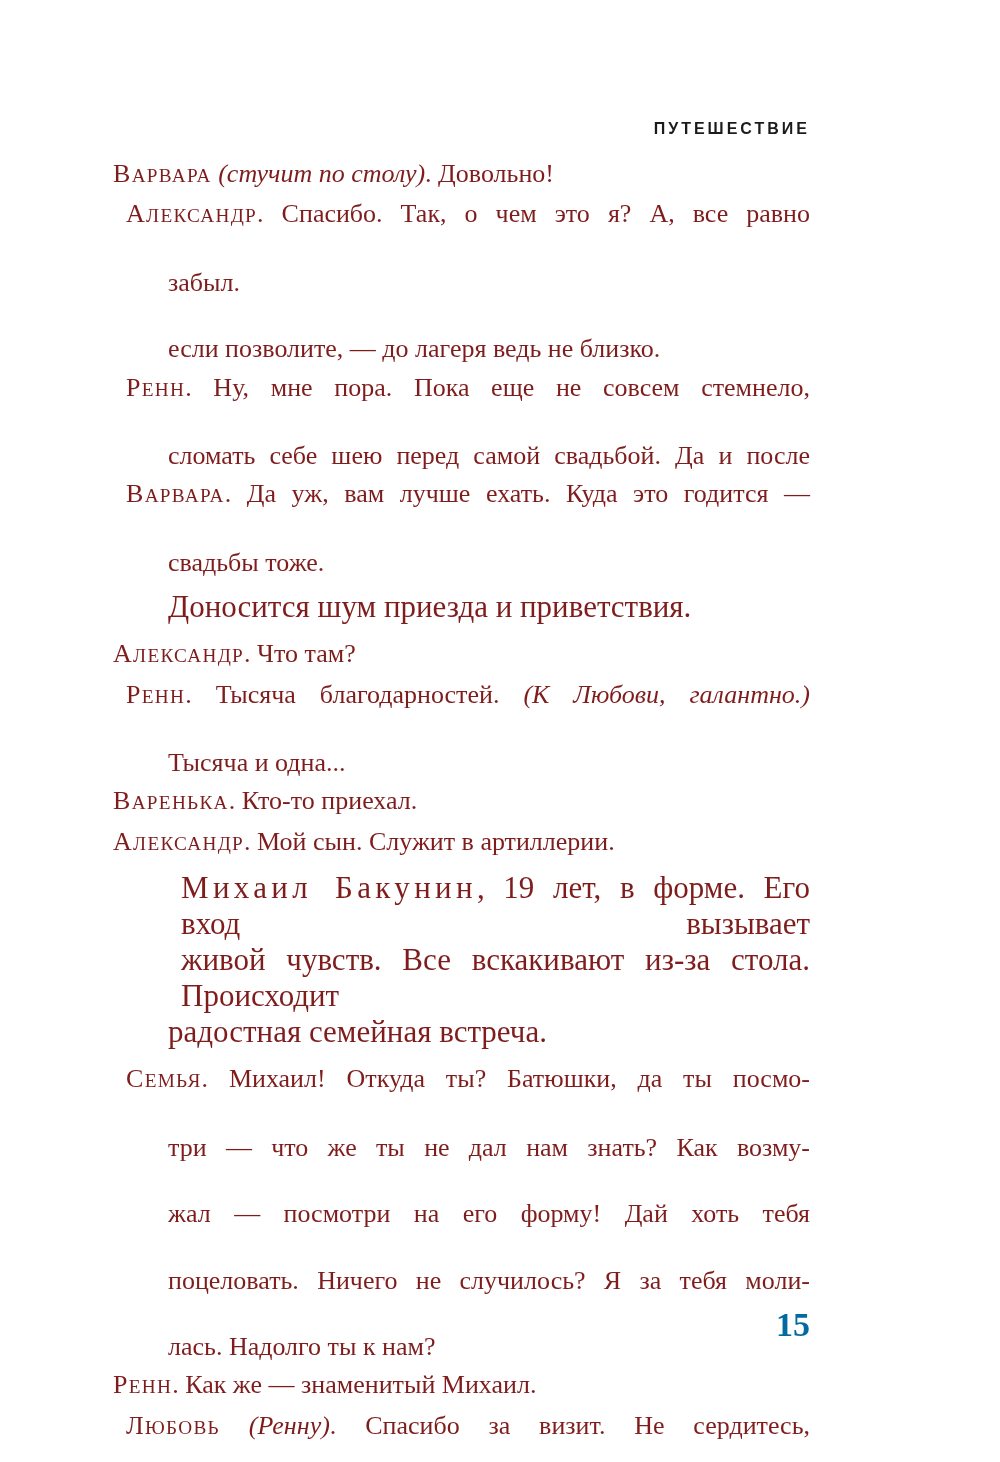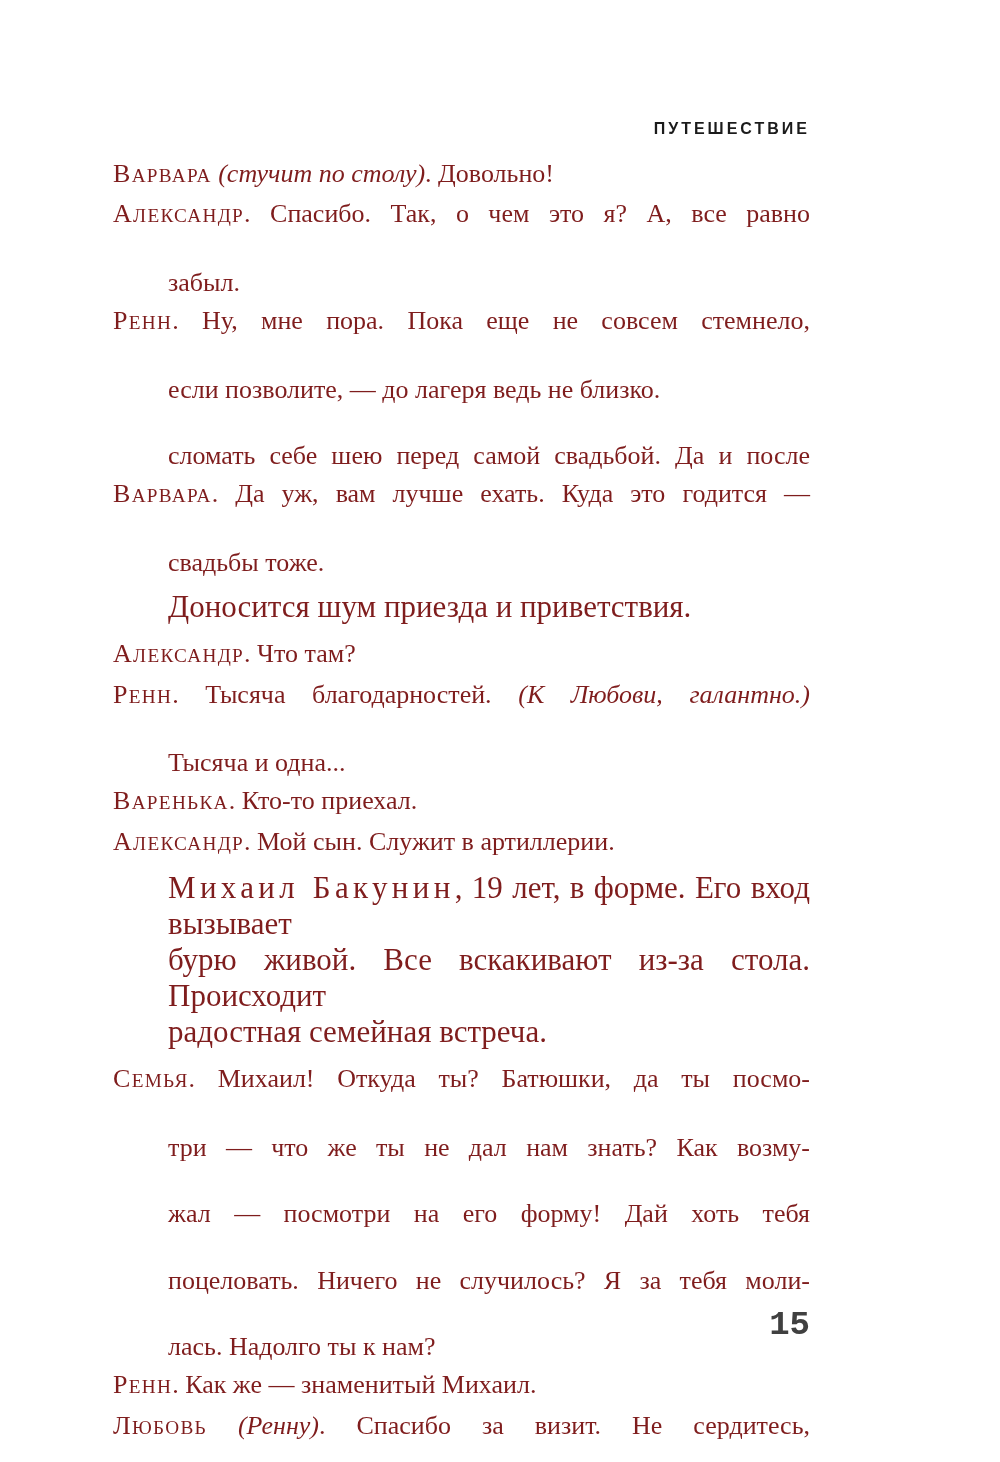--- a/index.html
+++ b/index.html
@@ -31,59 +31,59 @@
     left: 113px;
     top: 155px;
     width: 697px;
     font-family: "Liberation Serif", serif;
     font-size: 26px;
     line-height: 38.4px;
     color: #7f1d1d;
   }
   .block { margin: 0; }
   .line { text-align: justify; text-align-last: left; }
-  .line.j { text-align-last: justify; }
+  .line.j { text-align-last: justify; margin-left: 13px; }
   .line.indent { margin-left: 55px; margin-top: 28px; }
   .stage {
     margin: 7px 0 10px 55px;
     font-size: 31px;
     line-height: 36px;
   }
   .speaker { letter-spacing: 0.05em; }
   .sc-rest { text-transform: uppercase; font-size: 0.74em; }
   .it { font-style: italic; }
   .spaced { letter-spacing: 0.14em; }
   .page-number {
     position: absolute;
     top: 1308px;
     right: 190px;
-    font-family: Liberation Mono, monospace;
+    font-family: Liberation Serif, serif;
     font-size: 34px;
     font-weight: bold;
-    color: #404040;
+    color: #0369a1;
     line-height: 1;
   }
 </style>
 </head>
 <body>
 
 <div class="page">
   <div class="running-head">ПУТЕШЕСТВИЕ</div>
 
   <div class="text-block">
       <div class="block dialogue">
         <div class="line"><span class="speaker"><span>В</span><span class="sc-rest">арвара</span></span><span> </span><span class="it">(стучит по столу)</span><span>. Довольно!</span></div>
       </div>
       <div class="block dialogue">
         <div class="line j"><span class="speaker"><span>А</span><span class="sc-rest">лександр</span></span><span>. Спасибо. Так, о чем это я? А, все равно</span></div>
         <div class="line indent"><span>забыл.</span></div>
       </div>
       <div class="block dialogue">
+        <div class="line indent"><span>если позволите, — до лагеря ведь не близко.</span></div>
         <div class="line j"><span class="speaker"><span>Р</span><span class="sc-rest">енн</span></span><span>. Ну, мне пора. Пока еще не совсем стемнело,</span></div>
-        <div class="line indent"><span>если позволите, — до лагеря ведь не близко.</span></div>
       </div>
       <div class="block dialogue">
         <div class="line indent j"><span>сломать себе шею перед самой свадьбой. Да и после</span></div>
         <div class="line j"><span class="speaker"><span>В</span><span class="sc-rest">арвара</span></span><span>. Да уж, вам лучше ехать. Куда это годится —</span></div>
         <div class="line indent"><span>свадьбы тоже.</span></div>
       </div>
       <div class="block stage">
         <div class="line"><span>Доносится шум приезда и приветствия.</span></div>
       </div>
       <div class="block dialogue">
@@ -94,21 +94,21 @@
         <div class="line indent"><span>Тысяча и одна...</span></div>
       </div>
       <div class="block dialogue">
         <div class="line"><span class="speaker"><span>В</span><span class="sc-rest">аренька</span></span><span>. Кто-то приехал.</span></div>
       </div>
       <div class="block dialogue">
         <div class="line"><span class="speaker"><span>А</span><span class="sc-rest">лександр</span></span><span>. Мой сын. Служит в артиллерии.</span></div>
       </div>
       <div class="block stage">
         <div class="line j"><span class="spaced">Михаил Бакунин</span><span>, 19 лет, в форме. Его вход вызывает</span></div>
-        <div class="line j"><span>бурю живой. Все вскакивают из-за стола. Происходит</span></div>
+        <div class="line j"><span>живой чувств. Все вскакивают из-за стола. Происходит</span></div>
         <div class="line"><span>радостная семейная встреча.</span></div>
       </div>
       <div class="block dialogue">
         <div class="line j"><span class="speaker"><span>С</span><span class="sc-rest">емья</span></span><span>. Михаил! Откуда ты? Батюшки, да ты посмо-</span></div>
         <div class="line indent j"><span>три — что же ты не дал нам знать? Как возму-</span></div>
         <div class="line indent j"><span>жал — посмотри на его форму! Дай хоть тебя</span></div>
         <div class="line indent j"><span>поцеловать. Ничего не случилось? Я за тебя моли-</span></div>
         <div class="line indent"><span>лась. Надолго ты к нам?</span></div>
       </div>
       <div class="block dialogue">

